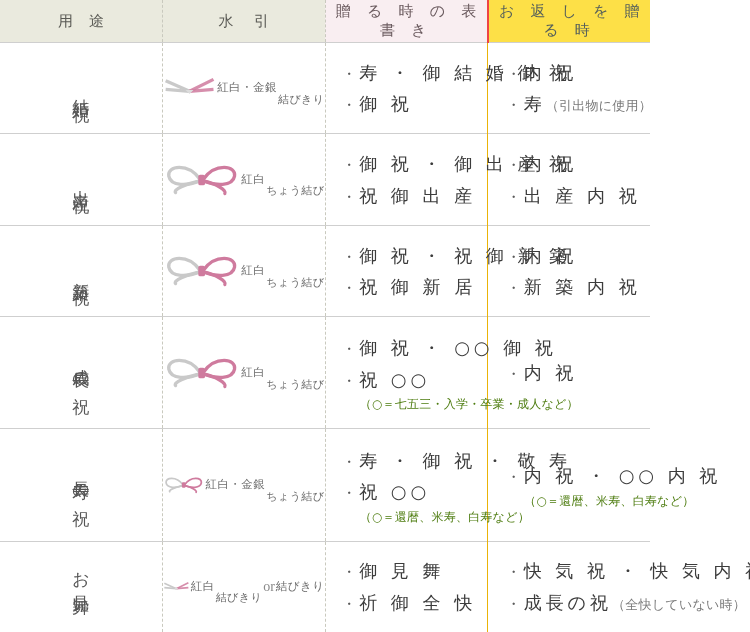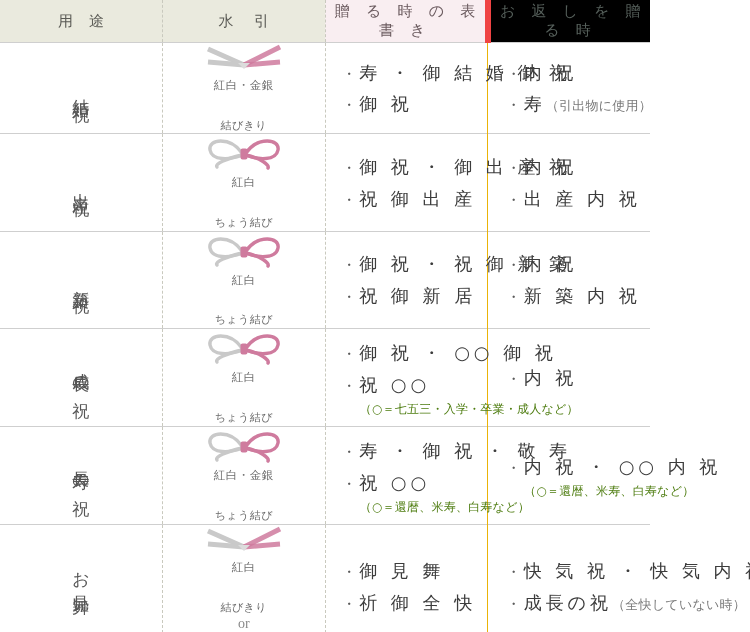--- a/index.html
+++ b/index.html
@@ -30,25 +30,25 @@
     text-indent: 0.38em;
     text-align: center;
     color: #5a5a55;
     font-weight: normal;
     border-bottom: 1px solid #cfcfcf;
     padding: 0;
   }
   .hdr-use     { background: #eaeade; }
   .hdr-mizu    { background: #eaeade; font-family: Liberation Mono, monospace; }
   .hdr-give    { background: #f9eef1; color: #6a5a5e; }
-  .hdr-return  { background: #000000; color: #56605b; }
+  .hdr-return  { background: #fde047; color: #56605b; }
 
   
   .dash-right { border-right: 1px dashed #c9c9be; }
-  .solid-right { border-right: 6px solid #ef4444; }
+  .solid-right { border-right: 2px solid #ef4444; }
 
   
   tbody tr { border-bottom: 1px solid #cfcfcf; }
   tbody tr:last-child { border-bottom: none; }
 
   td {
     padding: 0;
     vertical-align: middle;
     background: #ffffff;
   }
@@ -71,21 +71,21 @@
   }
 
   
   .col-mizu {
     width: 95px;
     text-align: center;
     border-right: 1px dashed #c9c9be;
   }
   .mizu-wrap {
     display: flex;
-    flex-direction: column;
+    flex-direction: row;
     align-items: center;
     justify-content: center;
     gap: 1px;
   }
   .knot { display: block; }
   .mizu-label {
     font-size: 11.5px;
     color: #6b6b6b;
     line-height: 1.35;
     letter-spacing: 0.04em;

